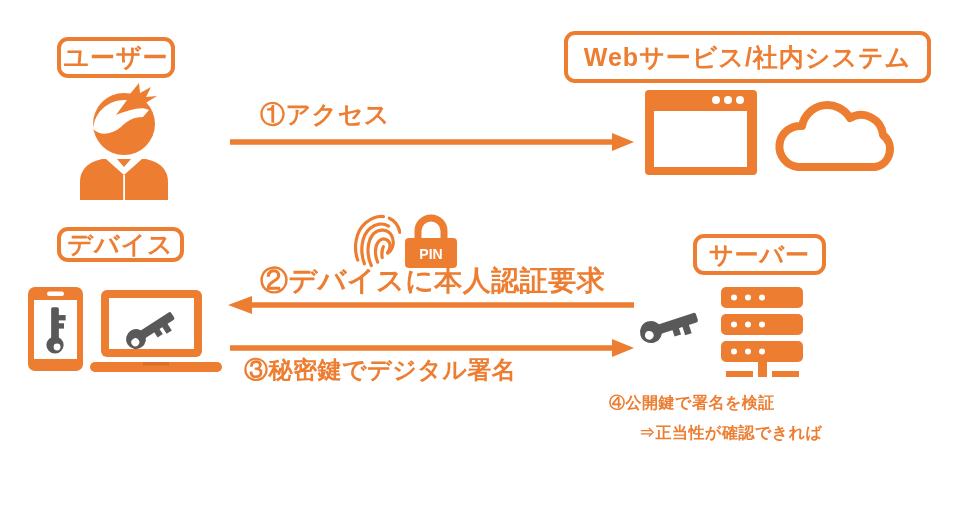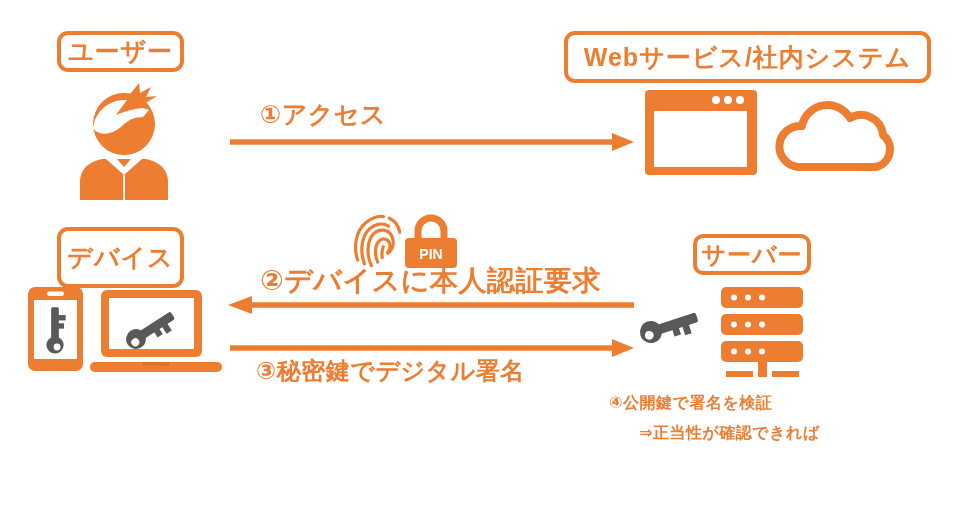--- a/index.html
+++ b/index.html
@@ -8,31 +8,31 @@
     position:relative;width:959px;height:507px;background:#ffffff;
     font-family:"Liberation Sans","DejaVu Sans",sans-serif;overflow:hidden;
   }
   .abs{position:absolute;}
   .node-label{
     position:absolute;display:flex;align-items:center;justify-content:center;
     border:4px solid var(--accent);border-radius:11px;background:#fff;
     color:var(--accent);font-weight:bold;letter-spacing:1px;white-space:nowrap;
     box-sizing:border-box;
   }
-  #label-user{left:57px;top:31px;width:127px;height:41px;font-size:25px;}
+  #label-user{left:57px;top:37px;width:118px;height:41px;font-size:25px;}
   #label-web{left:564px;top:31px;width:367px;height:52px;font-size:25px;}
-  #label-device{left:57px;top:227px;width:127px;height:61px;font-size:25px;}
-  #label-server{left:693px;top:234px;width:118px;height:41px;font-size:24px;border-radius:10px;}
+  #label-device{left:57px;top:227px;width:127px;height:35px;font-size:25px;}
+  #label-server{left:693px;top:234px;width:133px;height:41px;font-size:24px;}
   .flow-text{
     position:absolute;color:var(--accent);font-weight:bold;
-    letter-spacing:0.5px;white-space:nowrap;line-height:31px;
+    letter-spacing:0.5px;white-space:nowrap;line-height:31px;font-family:Liberation Serif, serif;
   }
   #step1-text{left:260px;top:99px;font-size:25px;}
   #step2-text{left:260px;top:265px;font-size:28px;}
-  #step3-text{left:256px;top:355px;font-size:24px;}
+  #step3-text{left:244px;top:355px;font-size:24px;}
   #step3-text .cont{margin-left:24px;}
   #step4-text{left:609px;top:388px;font-size:16px;line-height:30px;}
   #step4-text .indent1{margin-left:30px;}
   #step4-text .indent2{margin-left:43px;}
   svg{display:block;}
   #icon-person{left:72px;top:82px;}
   #icon-browser{left:645px;top:90px;}
   #icon-cloud{left:762px;top:97px;}
   #arrow-1{left:230px;top:133px;}
   #arrow-2{left:228px;top:296px;}

